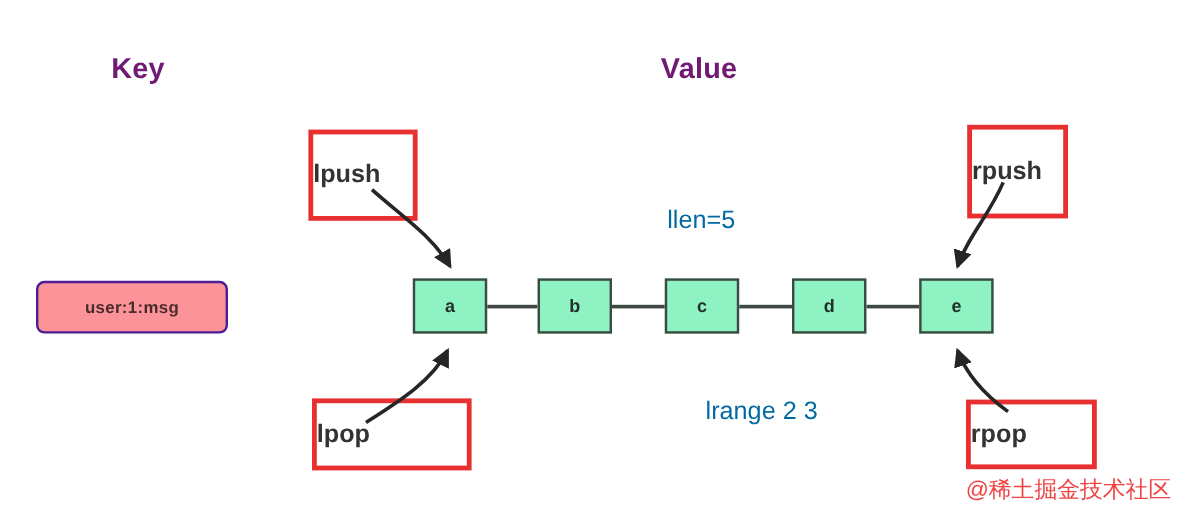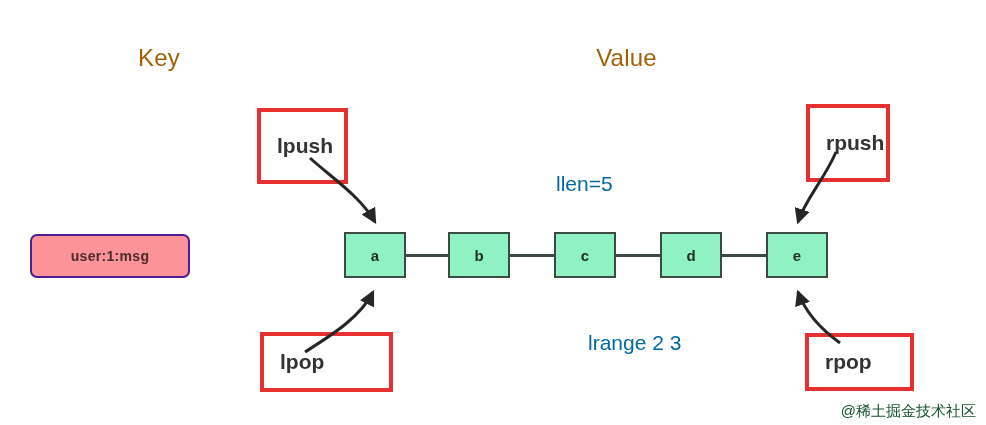--- a/index.html
+++ b/index.html
@@ -16,26 +16,25 @@
   #canvas {
     position: relative;
     width: 986px;
     height: 425px;
     background: #ffffff;
   }
 
   
   .heading {
     position: absolute;
-    font-weight: normal;
-    color: #a16207;
+    font-weight: bold;
+    color: #701a75;
     font-size: 24px;
     letter-spacing: 0.2px;
     white-space: nowrap;
-    padding-left: 44px;
   }
   #heading-key   { left: 0;   top: 44px; width: 230px; text-align: center; }
   #heading-value { left: 460px; top: 44px; width: 245px; text-align: center; }
 
   
   #key-box {
     position: absolute;
     left: 30px;
     top: 234px;
     width: 160px;
@@ -86,21 +85,20 @@
     box-sizing: border-box;
     background: #ffffff;
     border: 4px solid #e83030;
     display: flex;
     align-items: center;
   }
   .redbox .redbox-label {
     font-size: 21px;
     font-weight: bold;
     color: #333333;
-    padding-left: 16px;
     white-space: nowrap;
   }
   #box-lpush  { left: 257px; top: 108px; width: 91px;  height: 76px; }
   #box-lpop   { left: 260px; top: 332px; width: 133px; height: 60px; }
   #box-rpush  { left: 806px; top: 104px; width: 84px;  height: 78px; }
   #box-rpop   { left: 805px; top: 333px; width: 109px;  height: 58px; }
 
   
   .caption {
     position: absolute;
@@ -109,22 +107,22 @@
     white-space: nowrap;
   }
   #caption-llen   { left: 556px; top: 172px; }
   #caption-lrange { left: 588px; top: 331px; }
 
   
   #watermark {
     position: absolute;
     right: 10px;
     bottom: 4px;
-    font-size: 15px;
-    color: #14532d;
+    font-size: 19px;
+    color: #ef4444;
     white-space: nowrap;
   }
 
   
   #arrows {
     position: absolute;
     left: 0;
     top: 0;
     width: 986px;
     height: 425px;

